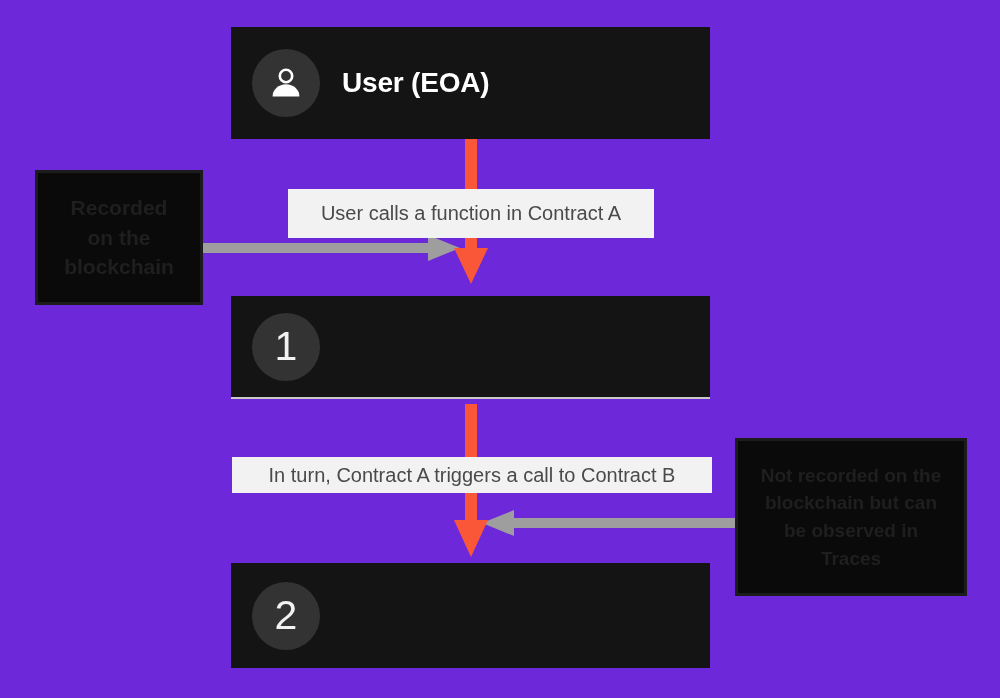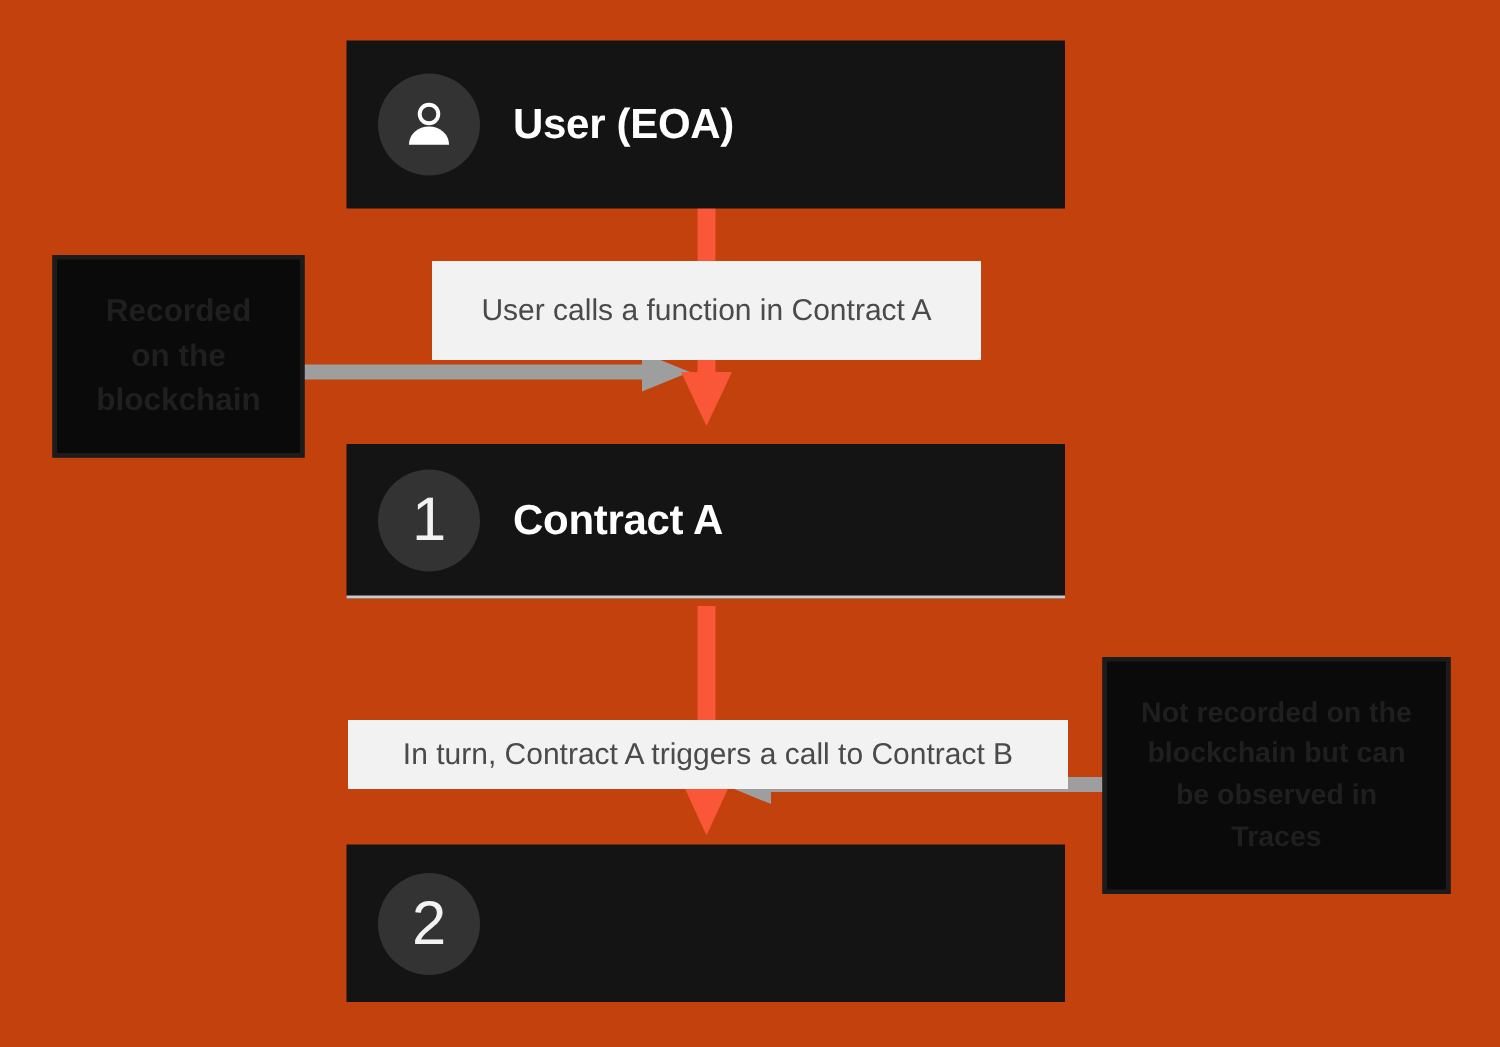--- a/index.html
+++ b/index.html
@@ -14,21 +14,21 @@
 
   body {
     font-family: "Liberation Sans", sans-serif;
     -webkit-font-smoothing: antialiased;
   }
 
   #canvas {
     position: relative;
     width: 1000px;
     height: 698px;
-    background: #c2410c;
+    background: #6d28d9;
   }
 
   
   .node {
     position: absolute;
     left: 231px;
     width: 479px;
     background: #141414;
     display: flex;
     align-items: center;
@@ -75,22 +75,22 @@
     background: #f2f2f2;
     color: #4a4a4a;
     font-size: 20px;
     display: flex;
     align-items: center;
     justify-content: center;
     z-index: 4;
     white-space: nowrap;
   }
 
-  .edge-label-1 { left: 288px; top: 174px; width: 366px; height: 66px; }
-  .edge-label-2 { left: 232px; top: 480px; width: 480px; height: 46px; }
+  .edge-label-1 { left: 288px; top: 189px; width: 366px; height: 49px; }
+  .edge-label-2 { left: 232px; top: 457px; width: 480px; height: 36px; }
 
   
   .arrow-red {
     position: absolute;
     z-index: 2;
   }
 
   .arrow-red-1 { left: 440px; top: 136px; width: 62px; height: 148px; }
   .arrow-red-2 { left: 440px; top: 404px; width: 62px; height: 153px; }
 
@@ -169,21 +169,20 @@
         <path d="M5.6 32.5 A13.4 12.2 0 0 1 32.4 32.5 Z" fill="#ffffff"></path>
       </svg>
     </div>
     <div class="node-label">User (EOA)</div>
   </div>
 
   <div class="node node-contract-a">
     <div class="badge">
       <span class="badge-num">1</span>
     </div>
-    <div class="node-label">Contract A</div>
   </div>
 
   <div class="node node-contract-b">
     <div class="badge">
       <span class="badge-num">2</span>
     </div>
   </div>
 
   <div class="edge-label edge-label-1">User calls a function in Contract A</div>
 

